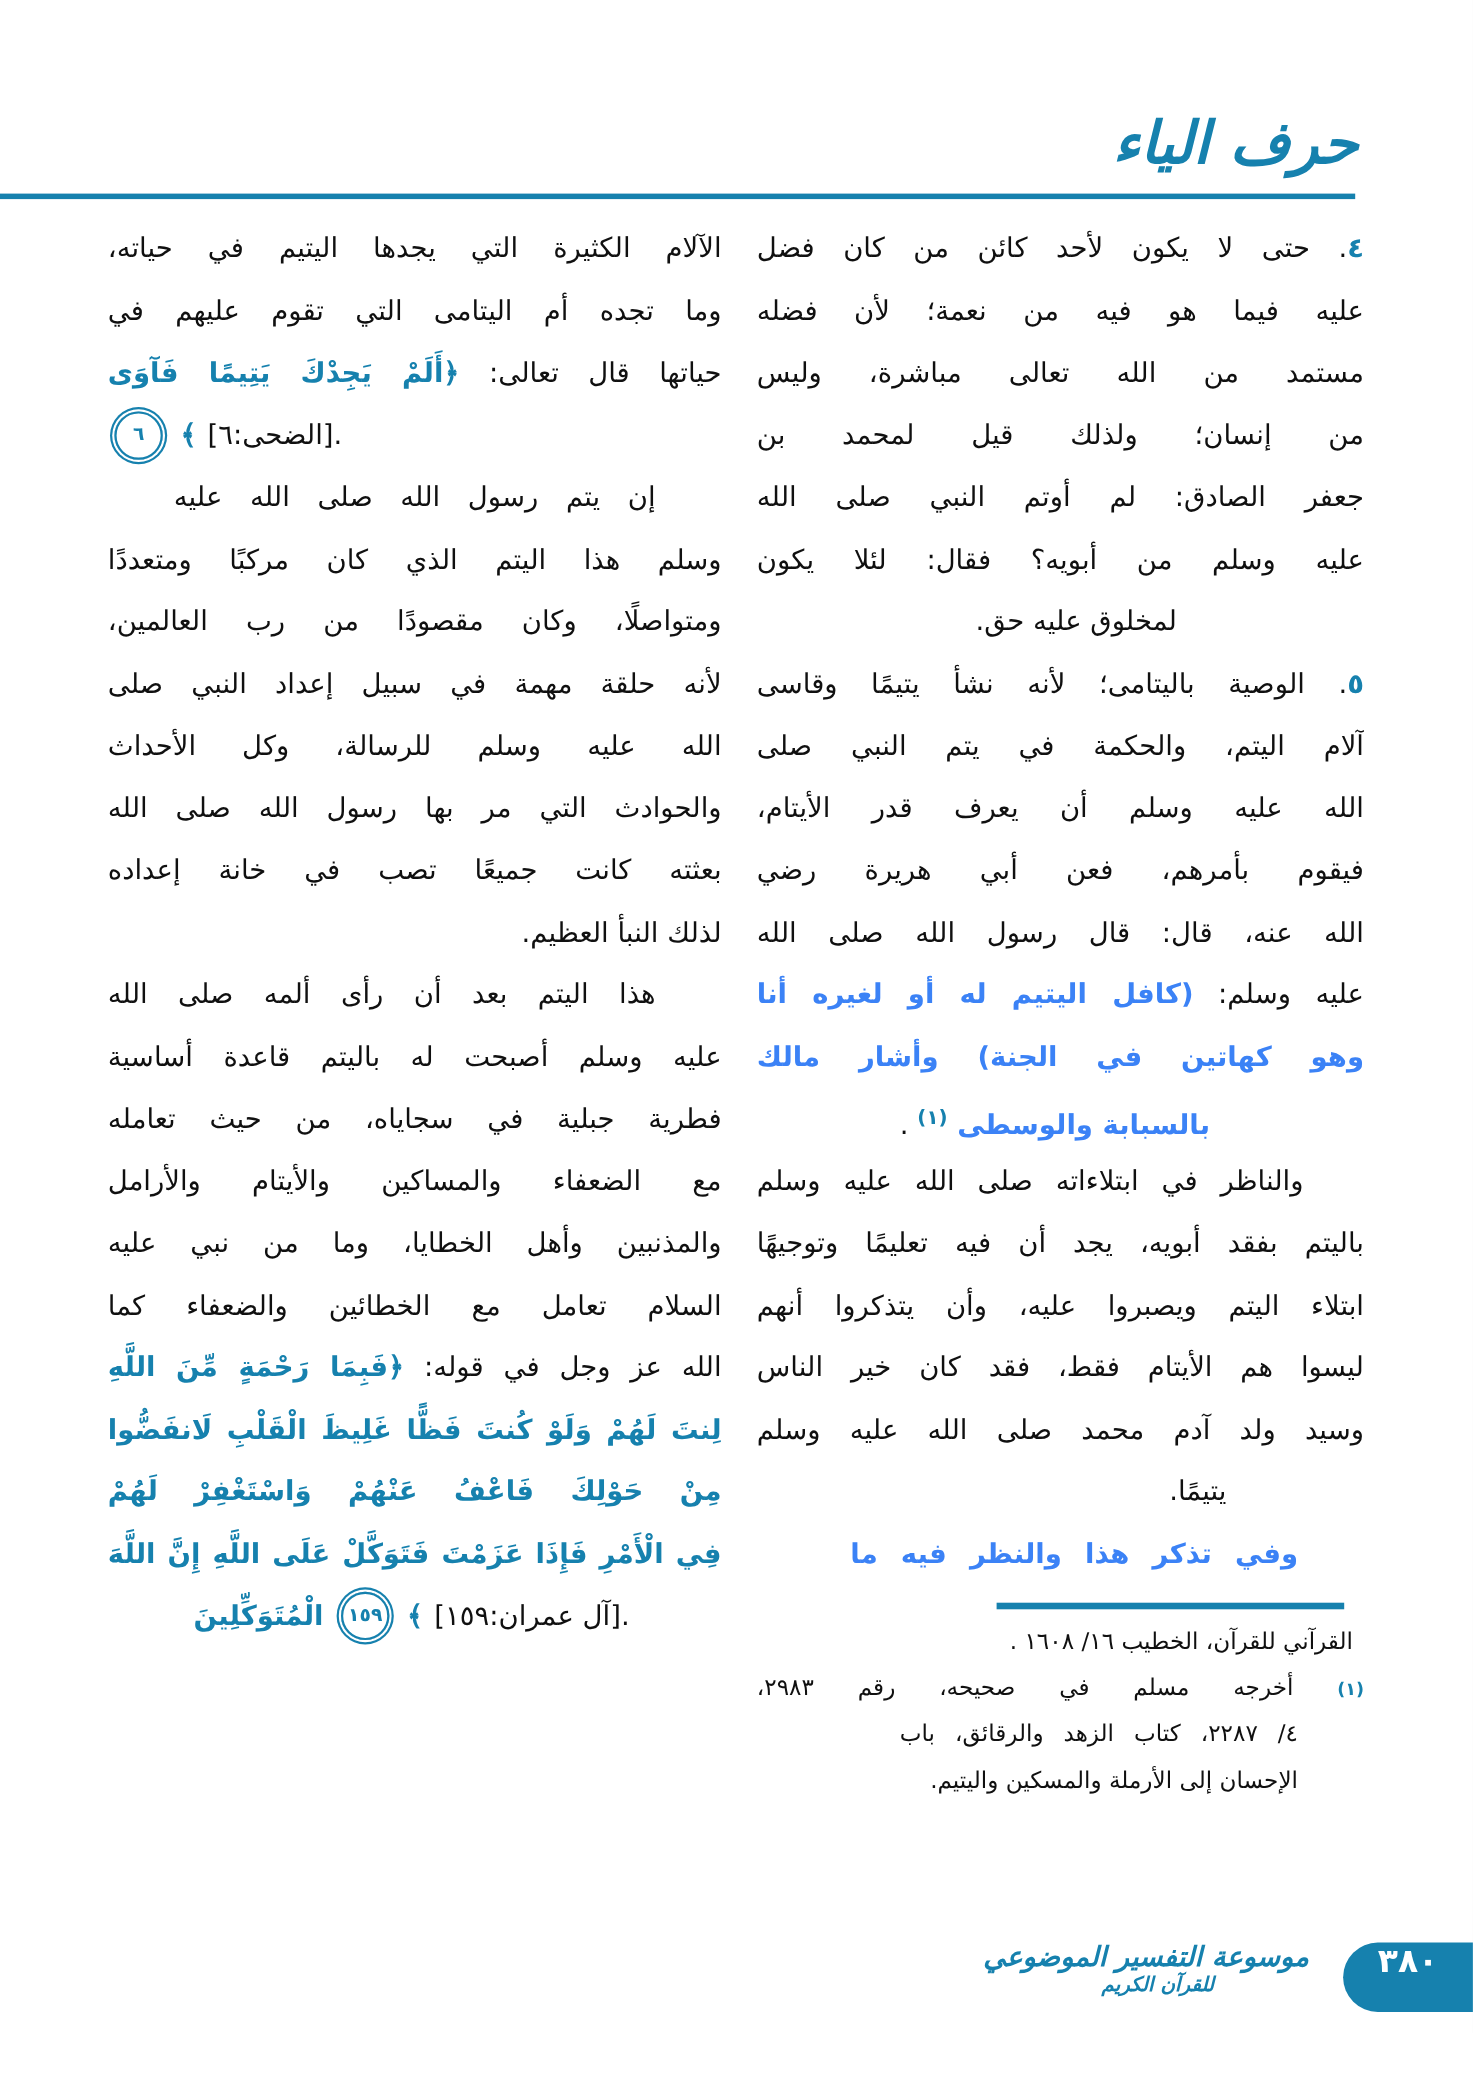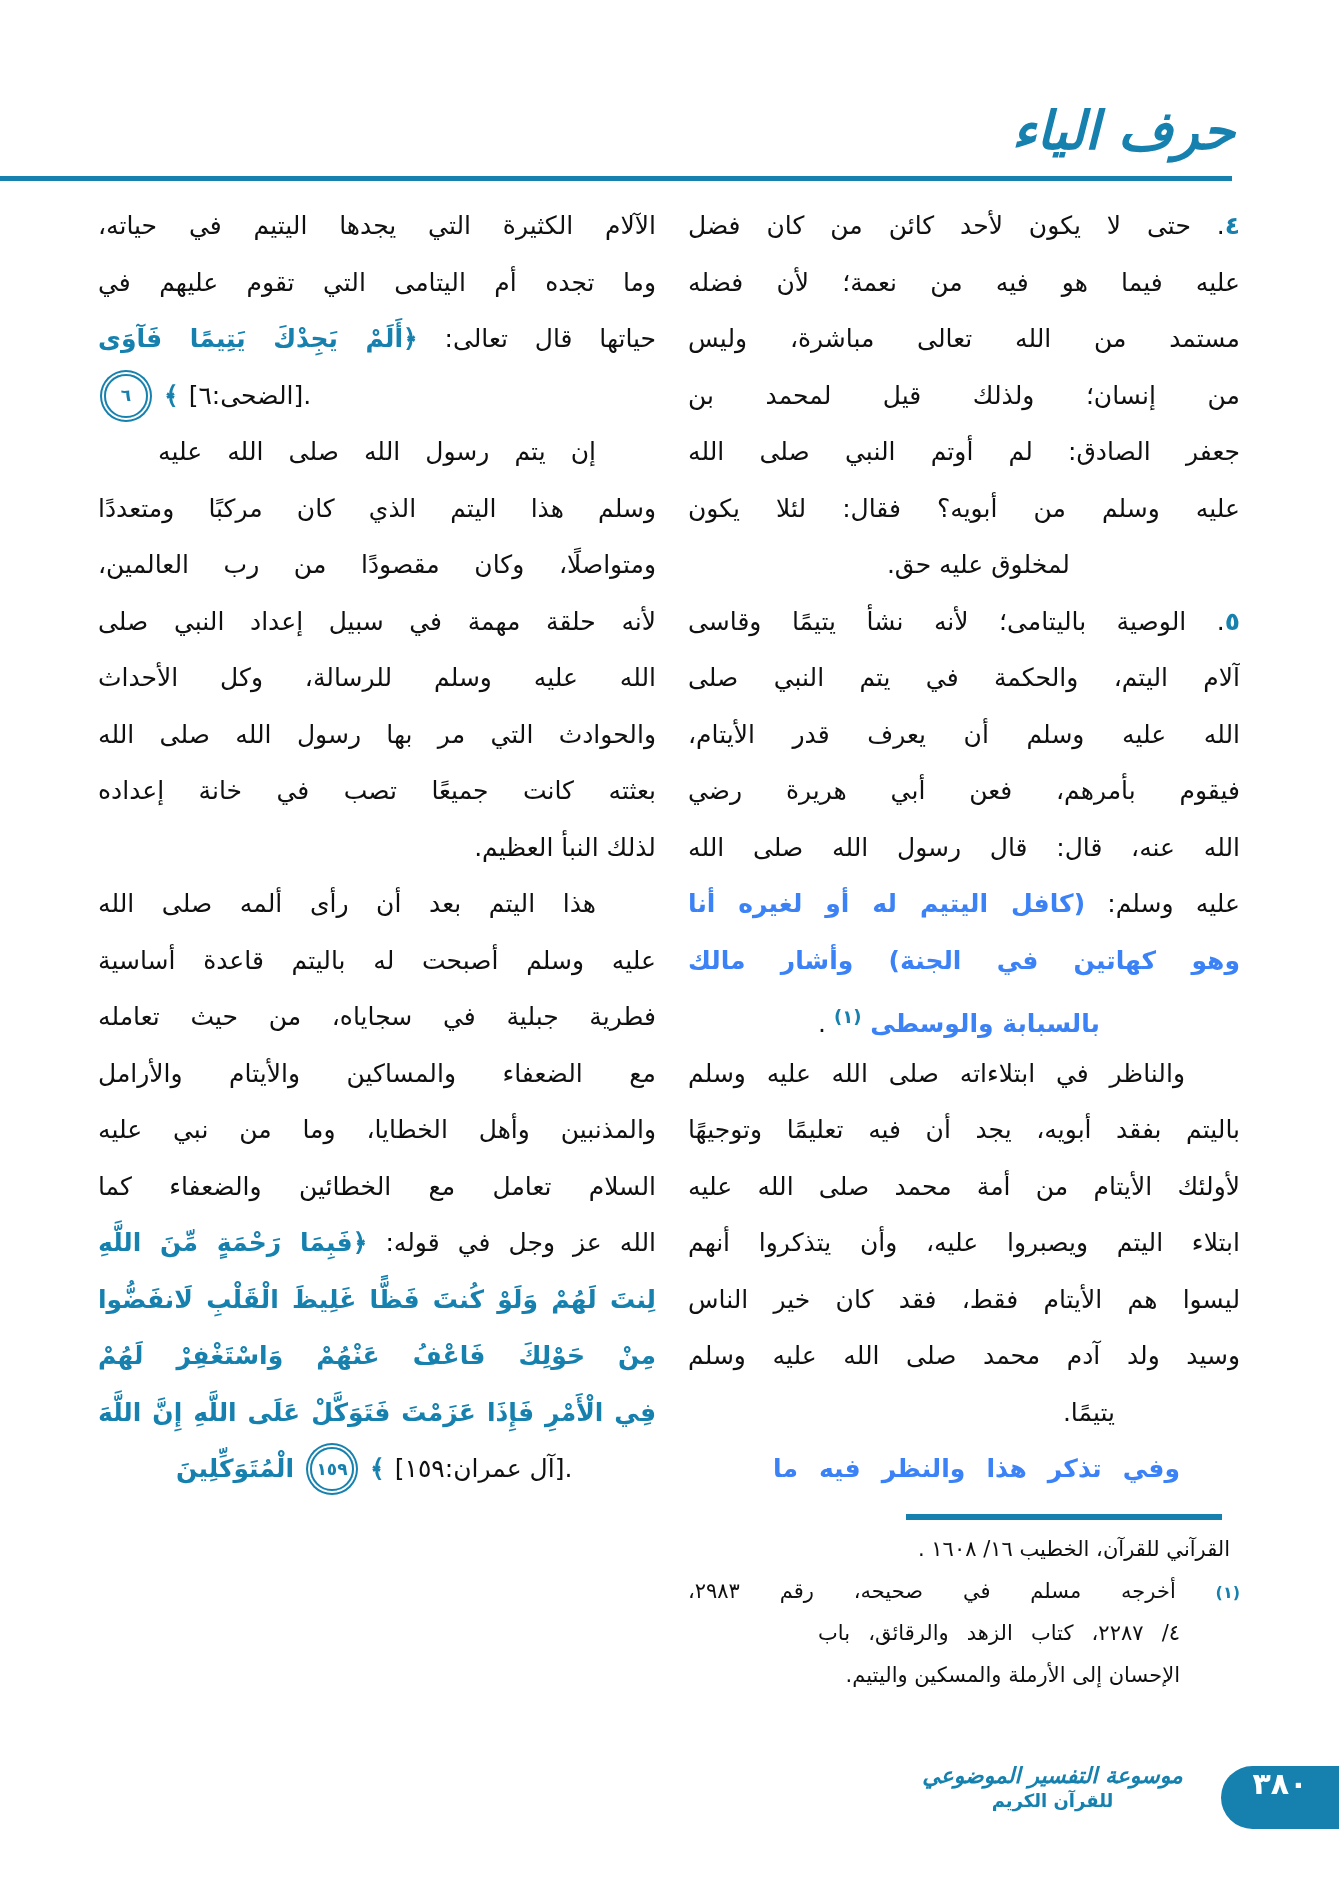--- a/index.html
+++ b/index.html
@@ -54,22 +54,22 @@
     margin:16px 18px 8px 0;
   }
   .footnotes .line{height:42px;line-height:42px;font-size:21px;}
   .footnotes .a-j{height:42px;}
   .footnotes .seg-sup{font-size:16px;vertical-align:baseline;}
   
   .series-logo{
     position:absolute;left:915px;top:1761px;width:275px;text-align:center;
     color:var(--accent);direction:rtl;
   }
-  .series-title{font-size:22px;font-weight:bold;font-style:italic;line-height:1.4;letter-spacing:-1px;white-space:nowrap;}
-  .series-subtitle{font-size:18px;font-weight:bold;line-height:1;}
+  .series-title{font-size:25px;font-weight:bold;font-style:italic;line-height:1.4;letter-spacing:-1px;white-space:nowrap;}
+  .series-subtitle{font-size:18px;font-weight:bold;font-style:italic;line-height:1;}
   .page-badge{
     position:absolute;right:0;top:1766px;width:118px;height:63px;
     background:var(--accent);border-radius:32px 0 0 32px;
     display:flex;align-items:flex-start;justify-content:center;
     color:#fff;font-size:30px;font-weight:bold;
   }
 </style>
 </head>
 <body>
 
@@ -90,21 +90,20 @@
         <div class="line a-j"><span class="seg-num">٥</span><span class="seg-n">. الوصية باليتامى؛ لأنه نشأ يتيمًا وقاسى</span></div>
         <div class="line a-j"><span class="seg-n">آلام اليتم، والحكمة في يتم النبي صلى</span></div>
         <div class="line a-j"><span class="seg-n">الله عليه وسلم أن يعرف قدر الأيتام،</span></div>
         <div class="line a-j"><span class="seg-n">فيقوم بأمرهم، فعن أبي هريرة رضي</span></div>
         <div class="line a-j"><span class="seg-n">الله عنه، قال: قال رسول الله صلى الله</span></div>
         <div class="line a-j"><span class="seg-n">عليه وسلم: </span><span class="seg-b">(كافل اليتيم له أو لغيره أنا</span></div>
         <div class="line a-j"><span class="seg-b">وهو كهاتين في الجنة) وأشار مالك</span></div>
         <div class="line a-r" style="padding-right: 140px;"><span class="seg-b">بالسبابة والوسطى </span><span class="seg-sup">(١)</span><span class="seg-n"> .</span></div>
         <div class="line a-j" style="padding-right: 55px;"><span class="seg-n">والناظر في ابتلاءاته صلى الله عليه وسلم</span></div>
         <div class="line a-j"><span class="seg-n">باليتم بفقد أبويه، يجد أن فيه تعليمًا وتوجيهًا</span></div>
-        <div class="line a-j"><span class="seg-n">لأولئك الأيتام من أمة محمد صلى الله عليه</span></div>
         <div class="line a-j"><span class="seg-n">ابتلاء اليتم ويصبروا عليه، وأن يتذكروا أنهم</span></div>
         <div class="line a-j"><span class="seg-n">ليسوا هم الأيتام فقط، فقد كان خير الناس</span></div>
         <div class="line a-j"><span class="seg-n">وسيد ولد آدم محمد صلى الله عليه وسلم</span></div>
         <div class="line a-r" style="padding-right: 125px;"><span class="seg-n">يتيمًا.</span></div>
         <div class="line a-j" style="padding-right: 60px; padding-left: 85px;"><span class="seg-b">وفي تذكر هذا والنظر فيه ما يخفف</span></div>
       </div>
     <div class="footnote-separator"></div>
     <div class="footnotes">
         <div class="line a-r" style="padding-right: 10px;"><span class="seg-n">القرآني للقرآن، الخطيب ١٦/ ١٦٠٨ .</span></div>
         <div class="line a-j"><span class="seg-sup">(١)</span><span class="seg-n"> أخرجه مسلم في صحيحه، رقم ٢٩٨٣،</span></div>

